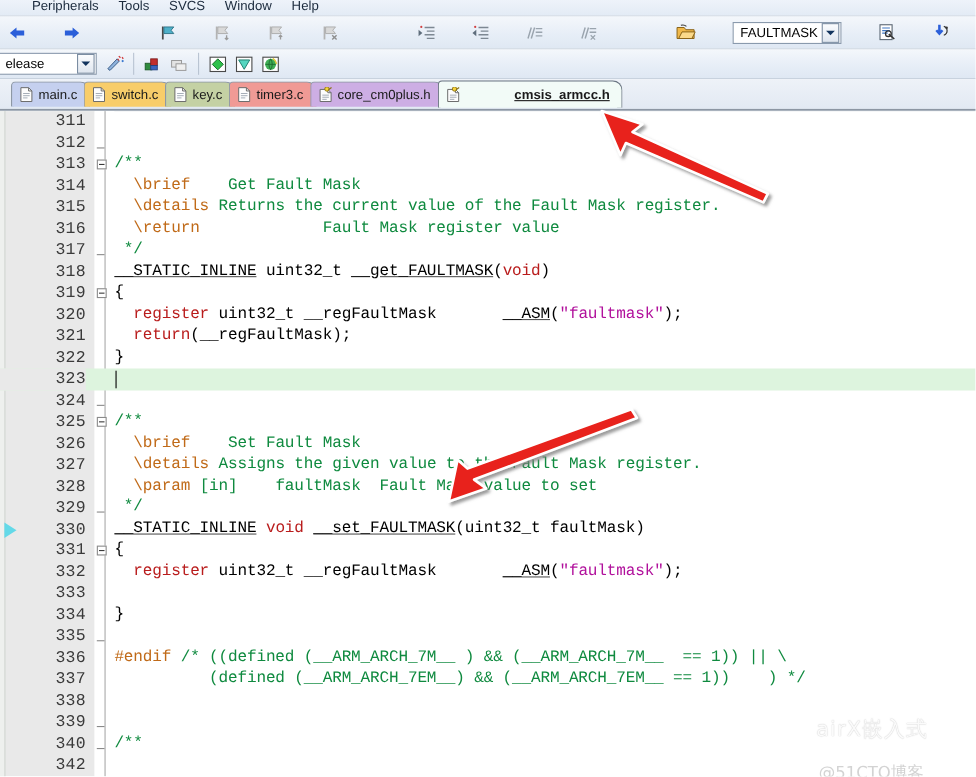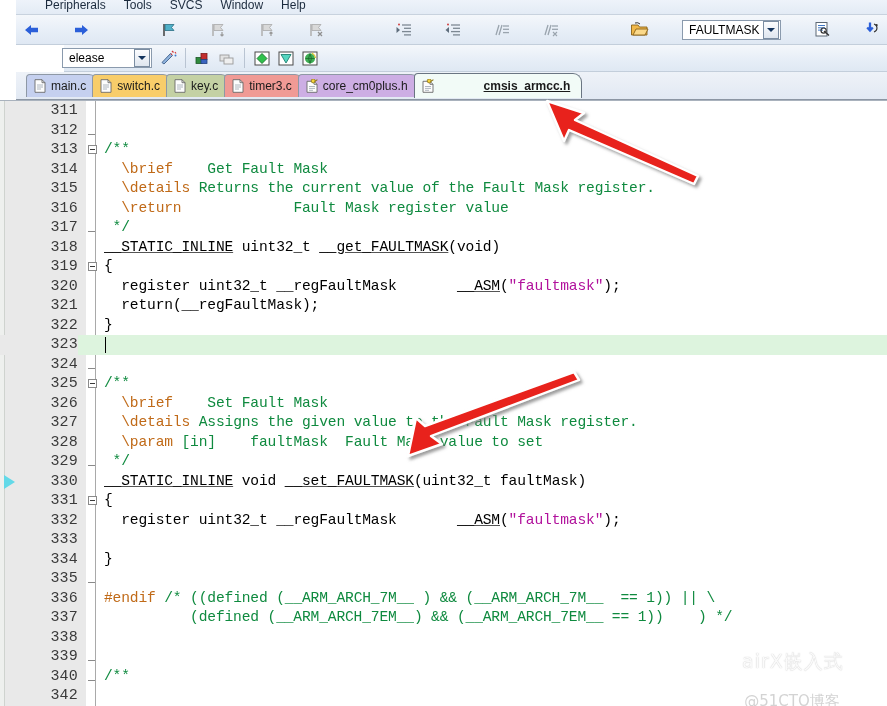--- a/index.html
+++ b/index.html
@@ -3,21 +3,21 @@
 <meta charset="utf-8">
 <style>
   * { box-sizing: border-box; }
   html, body {
     margin: 0; padding: 0;
     width: 887px; height: 706px;
     overflow: hidden;
     background: #ffffff;
     font-family: "Liberation Sans", sans-serif;
   }
-  #app { position: relative; width: 887px; height: 706px; overflow: hidden; padding-left: 16px; }
+  #app { position: relative; width: 887px; height: 706px; overflow: hidden; }
 
   
   .menubar {
     height: 15px;
     background: linear-gradient(to bottom, #eef3fa 0%, #e3ebf5 100%);
     display: flex; align-items: center;
     padding-left: 20px;
     border-bottom: 1px solid #c8d2de;
   }
   .menubar .mi {
@@ -27,21 +27,21 @@
     position: relative; top: -2px;
   }
 
   
   .toolbar {
     background: linear-gradient(to bottom, #f4f7fb 0%, #e7eef7 55%, #dfe8f3 100%);
     display: flex; align-items: center;
     border-bottom: 1px solid #c3cedb;
   }
   .tb1 { height: 30px; padding-left: 6px; gap: 29px; }
-  .tb2 { height: 27px; padding-left: 0px; margin-left: 48px; }
+  .tb2 { height: 27px; padding-left: 0px; }
   .tb-sep { width: 1px; height: 20px; background: #b9c4d2; margin: 0 5px; }
   .ic { width: 22px; height: 22px; display: inline-flex; align-items: center;
         justify-content: center; margin: 0 1px; position: relative; }
   .ic svg { display: block; }
   .tb-group { display: flex; align-items: center; border: 1px solid transparent; }
 
   
   .combo {
     display: flex; align-items: center;
     height: 20px; background: #ffffff;
@@ -151,21 +151,21 @@
     border-left: 11px solid #63d9e8;
   }
   .caretbar {
     position: absolute; left: 105px; top: 2px; width: 1px; height: 16px;
     background: #000;
   }
 
   
   .c-cmt   { color: #0f8a3f; }
   .c-dox   { color: #c06a18; }
-  .c-kw    { color: #000000; }
+  .c-kw    { color: #b91c1c; }
   .c-str   { color: #b1119c; }
   .c-num   { color: #0d8f9e; }
   .c-pp    { color: #c06a18; }
   .c-ppg   { color: #0f8a3f; }
   .c-mac   { text-decoration: underline; text-decoration-color: #555; }
   .narrow  { font-family: "DejaVu Sans Mono", monospace; font-size: 13.4px;
              letter-spacing: -0.9px; }
 
   
   .arrow { position: absolute; pointer-events: none; }

